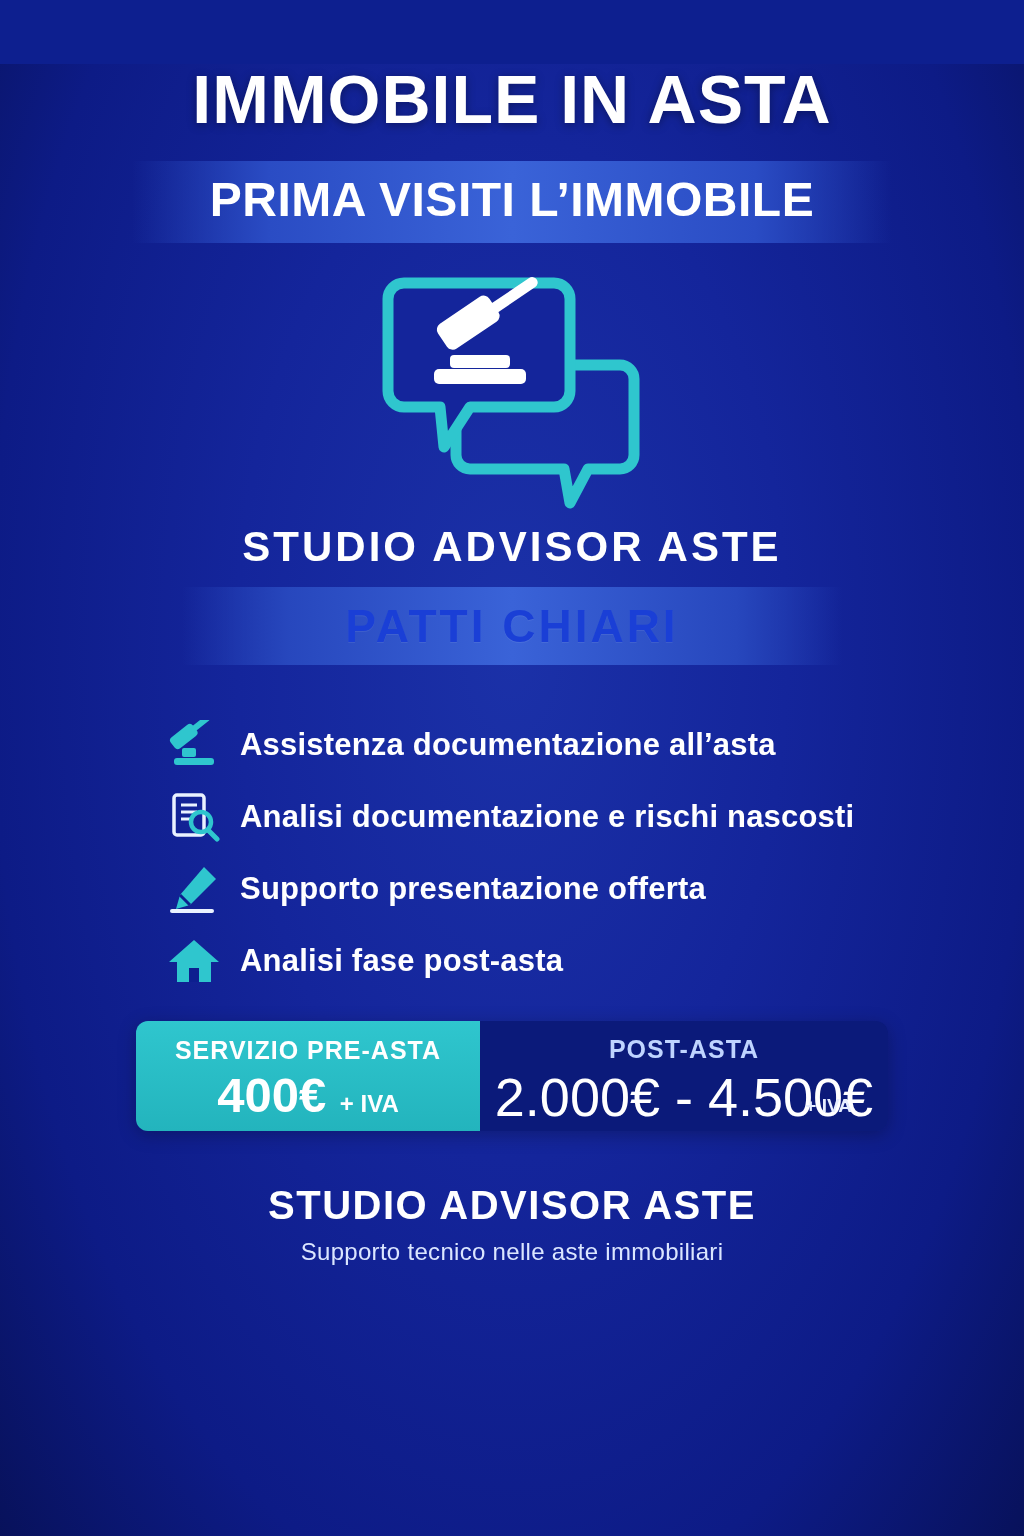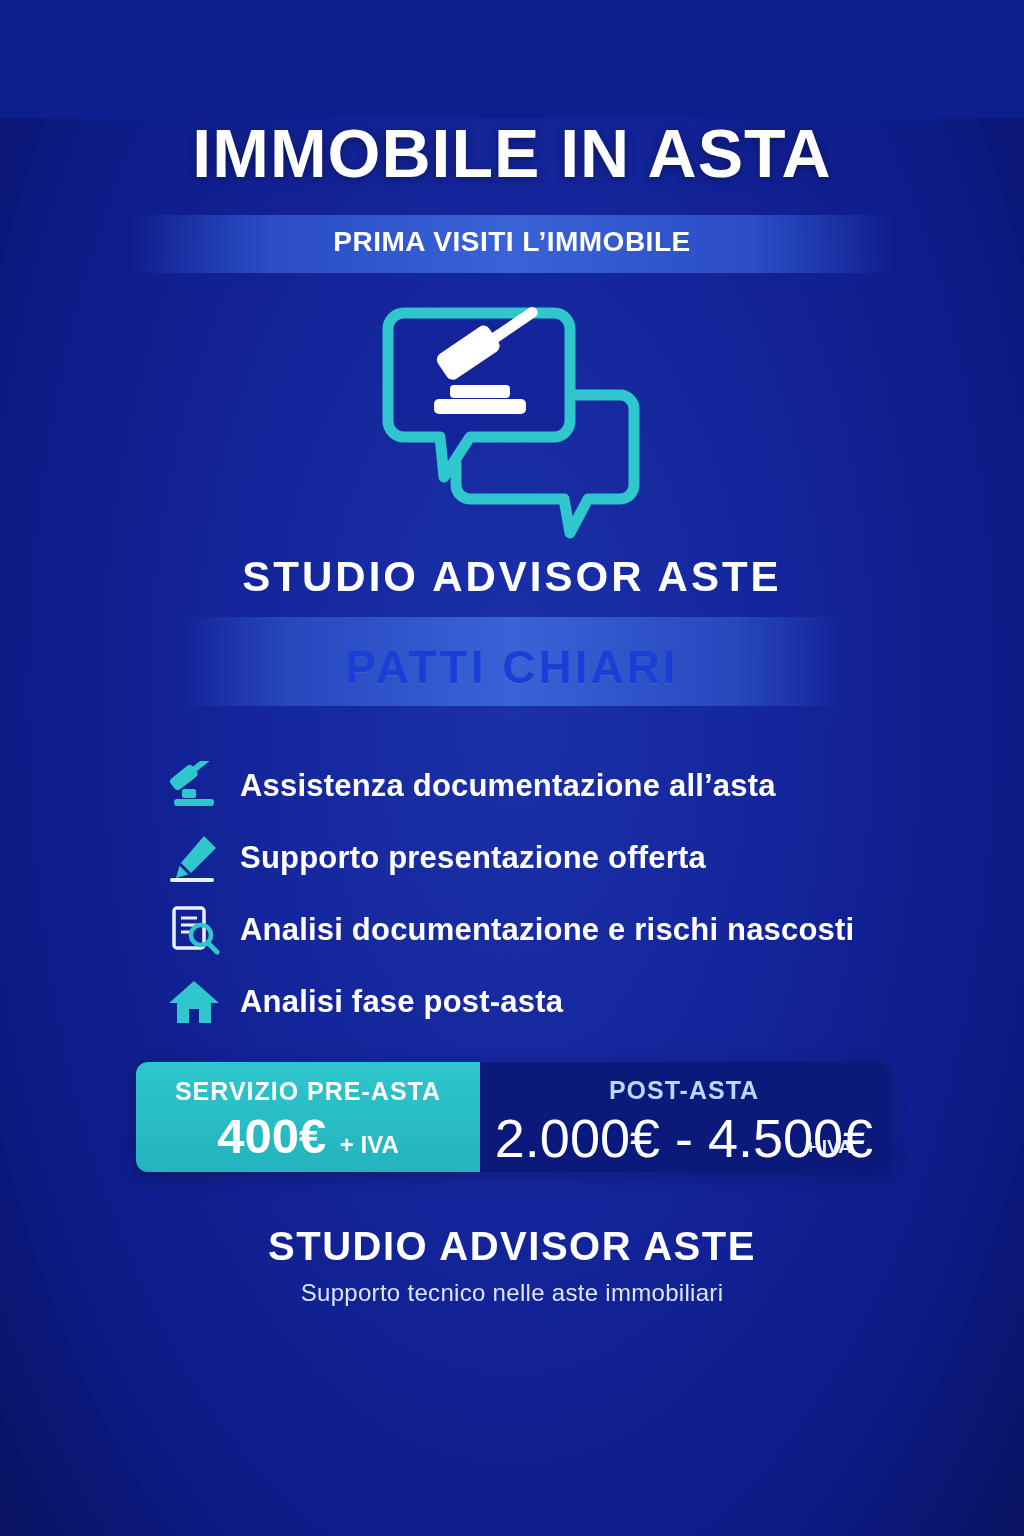--- a/index.html
+++ b/index.html
@@ -12,41 +12,41 @@
   }
   .poster {
     position: relative;
     width: 1024px;
     height: 1536px;
     background: radial-gradient(ellipse at 50% 38%, #1b31a8 0%, #14259b 38%, #0d1b86 72%, #071055 100%);
   }
 
   
   .title {
-    margin-top: 118px;
+    margin-top: 64px;
     text-align: center;
     color: #ffffff;
     font-size: 68px;
     font-weight: bold;
     letter-spacing: 1px;
     line-height: 1.05;
     text-shadow: 0 2px 10px rgba(0,0,0,0.35);
   }
 
   
   .sub-band {
     margin: 26px auto 0;
     width: 760px;
     padding: 10px 0 14px;
     text-align: center;
     background: linear-gradient(90deg, rgba(20,40,160,0) 0%, #2a4cc4 18%, #3a63d8 50%, #2a4cc4 82%, rgba(20,40,160,0) 100%);
   }
   .sub-band .l1 {
     color: #ffffff;
-    font-size: 28px;
+    font-size: 48px;
     font-weight: bold;
     letter-spacing: 0.5px;
     line-height: 1.2;
   }
   .sub-band .l2 {
     color: #cfe0ff;
     font-size: 36px;
     font-weight: bold;
     letter-spacing: 0.5px;
     line-height: 1.2;
@@ -67,21 +67,21 @@
     text-align: center;
     color: #ffffff;
     font-size: 42px;
     font-weight: bold;
     letter-spacing: 3px;
     margin-top: 4px;
   }
   .tagline-band {
     margin: 16px auto 0;
     width: 660px;
-    padding: 23px 0 12px;
+    padding: 12px 0 12px;
     text-align: center;
     background: linear-gradient(90deg, rgba(20,40,160,0) 0%, #2747bd 16%, #3a63d8 50%, #2747bd 84%, rgba(20,40,160,0) 100%);
   }
   .tagline-band .t {
     color: #1a3fd6;
     font-size: 46px;
     font-weight: bold;
     letter-spacing: 3px;
     text-shadow: 0 1px 0 rgba(255,255,255,0.08);
   }
@@ -245,44 +245,44 @@
           <rect x="6" y="38" width="40" height="7" rx="3" fill="#2fc6ce"></rect>
           <rect x="14" y="28" width="14" height="9" rx="2" fill="#2fc6ce"></rect>
         </svg>
       </span>
       <span class="txt">Assistenza documentazione all’asta</span>
     </div>
 
     <div class="feature">
       <span class="ico">
         <svg width="52" height="52" viewBox="0 0 52 52" aria-hidden="true">
-          <path d="M36 4 L48 16 L22 42 L8 46 L12 32 Z" fill="#2fc6ce"></path>
-          <path d="M12 32 L22 42" stroke="#0d1f8f" stroke-width="3"></path>
-          <line x1="4" y1="48" x2="44" y2="48" stroke="#eaf2ff" stroke-width="4" stroke-linecap="round"></line>
-        </svg>
-      </span>
-      <span class="txt">Supporto presentazione offerta</span>
-    </div>
-
-    <div class="feature">
-      <span class="ico">
-        <svg width="52" height="52" viewBox="0 0 52 52" aria-hidden="true">
           <rect x="6" y="4" width="30" height="40" rx="3" fill="none" stroke="#eaf2ff" stroke-width="3.5"></rect>
           <line x1="13" y1="14" x2="29" y2="14" stroke="#eaf2ff" stroke-width="3"></line>
           <line x1="13" y1="21" x2="29" y2="21" stroke="#eaf2ff" stroke-width="3"></line>
           <line x1="13" y1="28" x2="23" y2="28" stroke="#eaf2ff" stroke-width="3"></line>
           <circle cx="33" cy="31" r="10" fill="none" stroke="#2fc6ce" stroke-width="4.5"></circle>
           <line x1="40" y1="39" x2="49" y2="48" stroke="#2fc6ce" stroke-width="5" stroke-linecap="round"></line>
         </svg>
       </span>
       <span class="txt">Analisi documentazione e rischi nascosti</span>
     </div>
 
     <div class="feature">
       <span class="ico">
+        <svg width="52" height="52" viewBox="0 0 52 52" aria-hidden="true">
+          <path d="M36 4 L48 16 L22 42 L8 46 L12 32 Z" fill="#2fc6ce"></path>
+          <path d="M12 32 L22 42" stroke="#0d1f8f" stroke-width="3"></path>
+          <line x1="4" y1="48" x2="44" y2="48" stroke="#eaf2ff" stroke-width="4" stroke-linecap="round"></line>
+        </svg>
+      </span>
+      <span class="txt">Supporto presentazione offerta</span>
+    </div>
+
+    <div class="feature">
+      <span class="ico">
         <svg width="54" height="50" viewBox="0 0 54 50" aria-hidden="true">
           <path d="M27 4 L52 26 H44 V46 H10 V26 H2 Z" fill="#2fc6ce"></path>
           <rect x="22" y="32" width="10" height="14" fill="#0d1f8f"></rect>
         </svg>
       </span>
       <span class="txt">Analisi fase post-asta</span>
     </div>
 
   </div>
 

